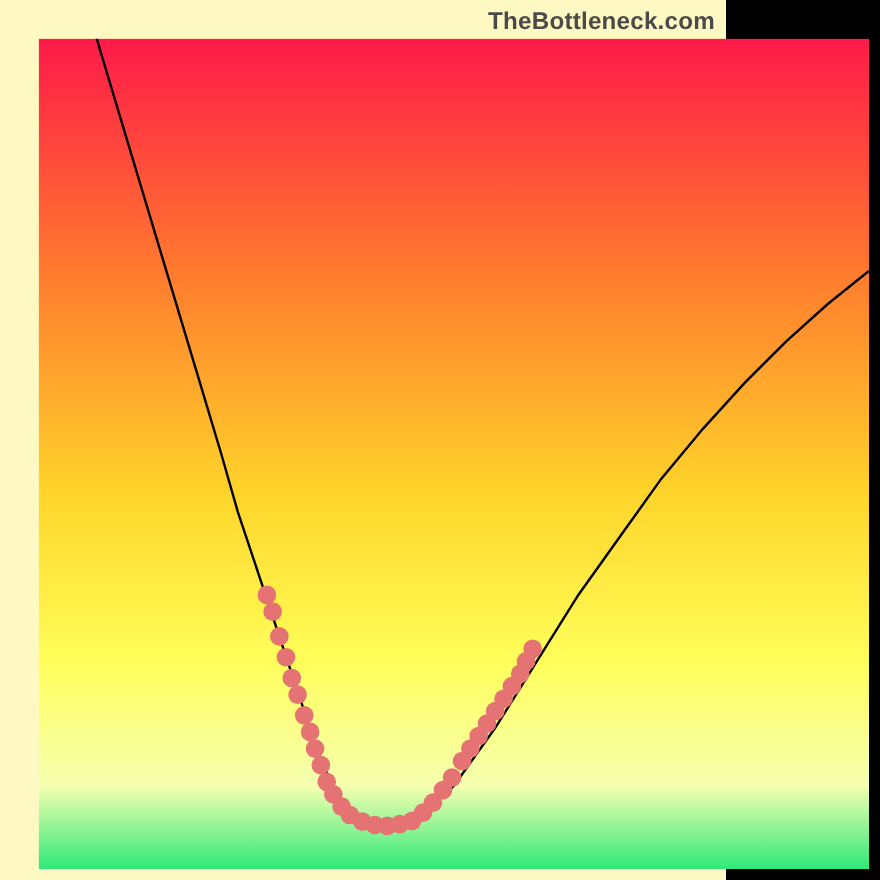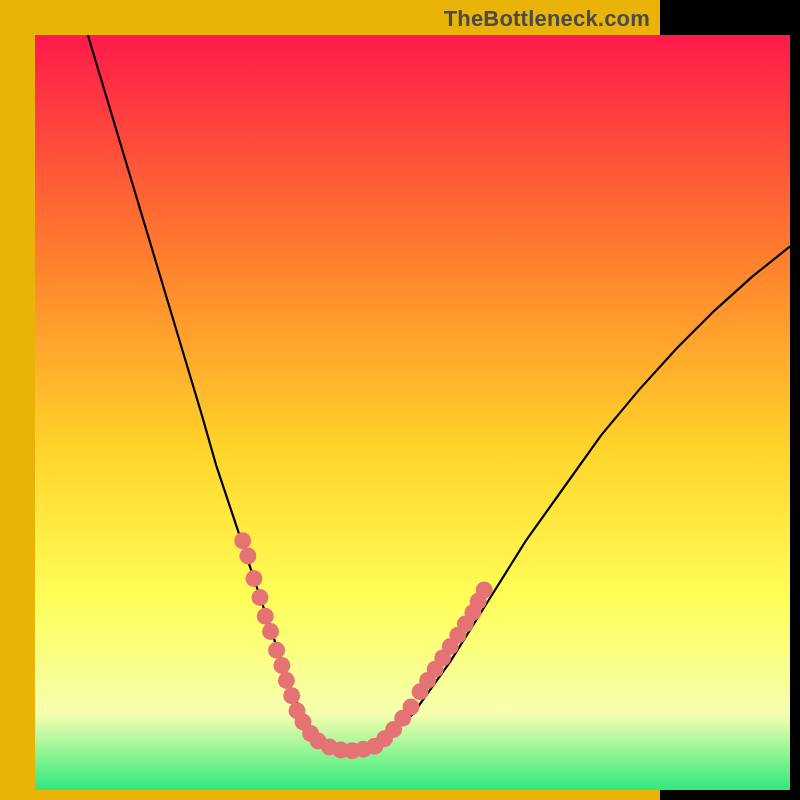--- a/index.html
+++ b/index.html
@@ -10,21 +10,21 @@
     background: #000;
     font-family: Arial, Helvetica, sans-serif;
     overflow: hidden;
   }
   .frame {
     position: absolute;
     left: 0;
     top: 0;
     width: 660px;
     height: 800px;
-    background: #eab308;
+    background: #fef9c3;
   }
   .plot {
     position: absolute;
     left: 35px;
     top: 35px;
     width: 755px;
     height: 755px;
     overflow: hidden;
   }
   .watermark {

